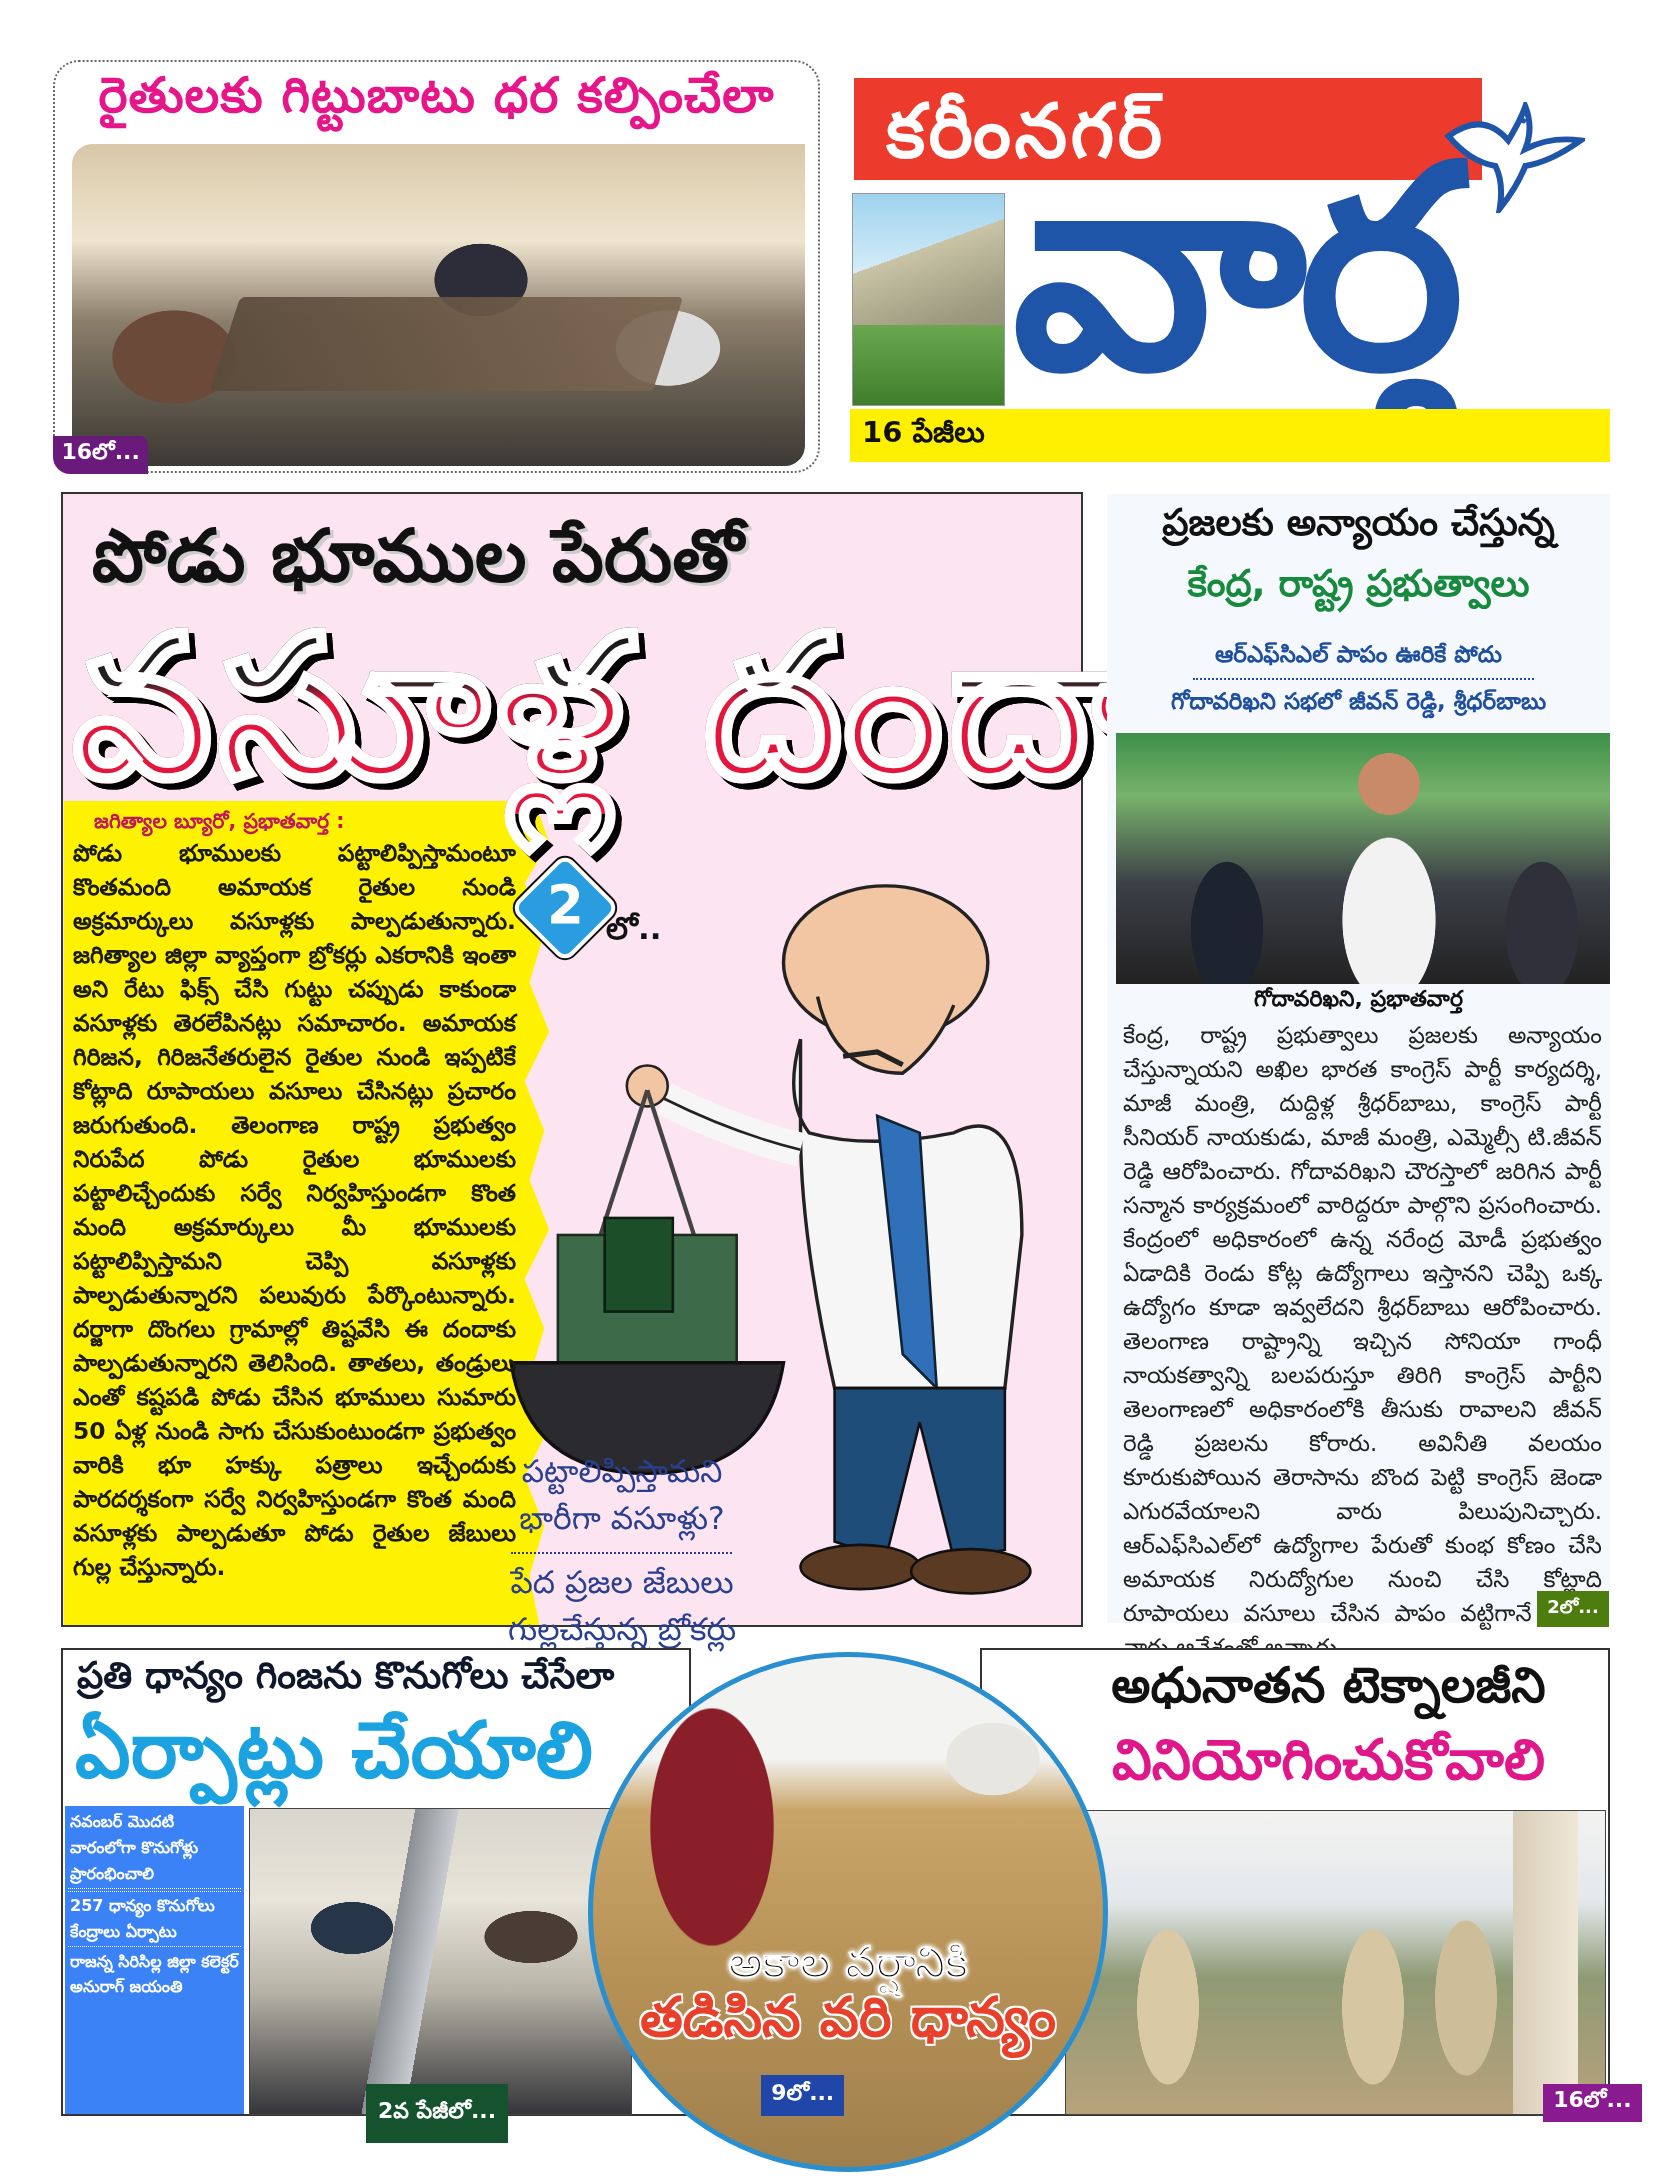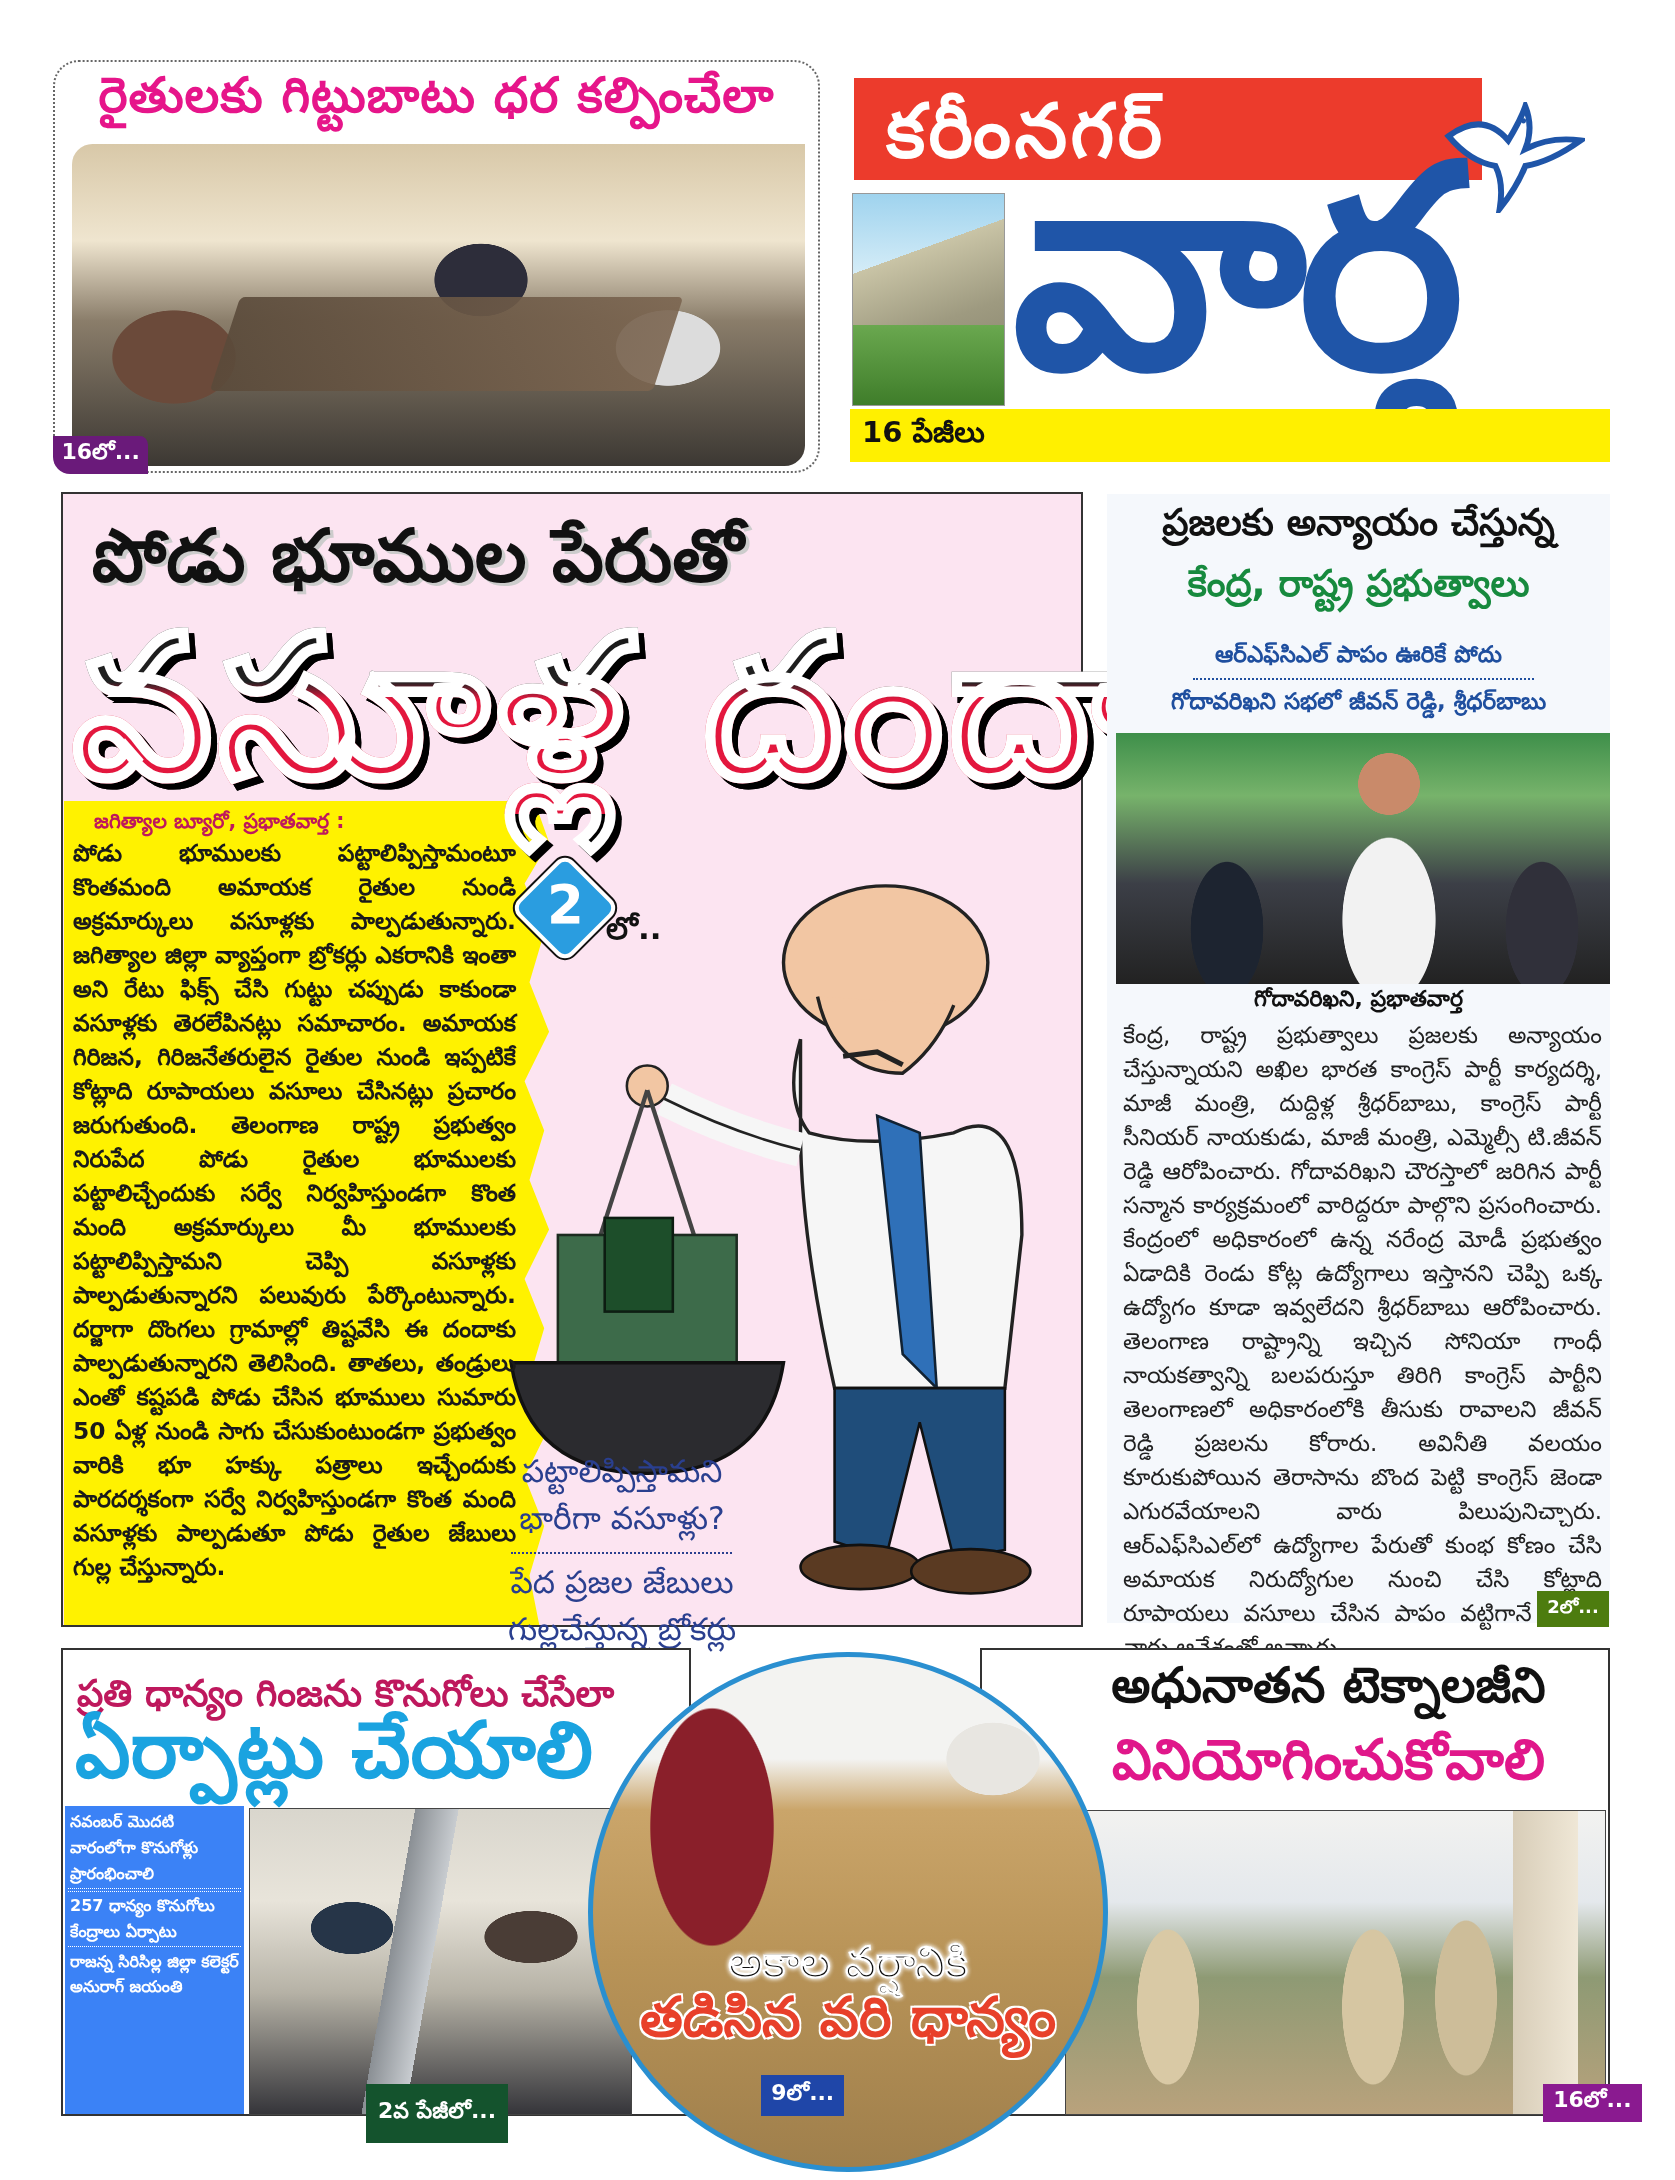--- a/index.html
+++ b/index.html
@@ -65,21 +65,21 @@
       radial-gradient(ellipse 77px 136px at 273px 187px, #f2f2f2 0 60%, transparent 61%),
       radial-gradient(ellipse 60px 111px at 111px 196px, #1d2430 0 60%, transparent 61%),
       radial-gradient(ellipse 60px 111px at 426px 196px, #30303a 0 60%, transparent 61%),
       linear-gradient(180deg, #3e8f4a 0%, #77b36b 25%, #3c3f47 60%, #222 100%); }
   .r-dateline { left: 1107px; top: 986px; width: 503px; text-align: center; font-size: 22px; font-weight: bold; color: #111; }
   .r-body { left: 1123px; top: 1018px; width: 479px; font-size: 23px; line-height: 34px; color: #222; text-align: justify; }
   .tag-r2 { left: 1537px; top: 1591px; background: #4d7c0f; font-size: 18px; padding: 5.1px 10.2px; }
 
   
   .bl-box { left: 61px; top: 1648px; width: 630px; height: 468px; border: 2.6px solid #333; background: #fff; }
-  .bl-kicker { left: 77px; top: 1654px; font-size: 37px; font-weight: bold; color: #be185d; margin-top: 18px; }
+  .bl-kicker { left: 77px; top: 1654px; font-size: 37px; font-weight: bold; color: #0f172a; }
   .bl-headline { left: 75px; top: 1705px; font-size: 78px; font-weight: bold; color: #1aa3e0; }
   .bl-green { left: 65px; top: 1806px; width: 179px; height: 308px; background: #3b82f6; }
   .bl-green-item { color: #fff; font-size: 16px; line-height: 25.6px; font-weight: bold; padding: 0 5.1px; }
   .bl-green-div { border-top: 1.7px dotted #fff; margin: 1.7px 3.4px; }
   .bl-photo { left: 249px; top: 1808px; width: 383px; height: 307px;
     background:
       linear-gradient(100deg, transparent 38%, #8a8f94 38%, #c8ccd0 48%, transparent 48%),
       radial-gradient(ellipse 68px 43px at 102px 119px, #263548 0 60%, transparent 61%),
       radial-gradient(ellipse 77px 43px at 281px 128px, #4a3d36 0 60%, transparent 61%),
       linear-gradient(180deg, #d9d6cd 0%, #e8e4da 30%, #b6b2a6 60%, #35353a 100%); border: 1.7px solid #444; }

